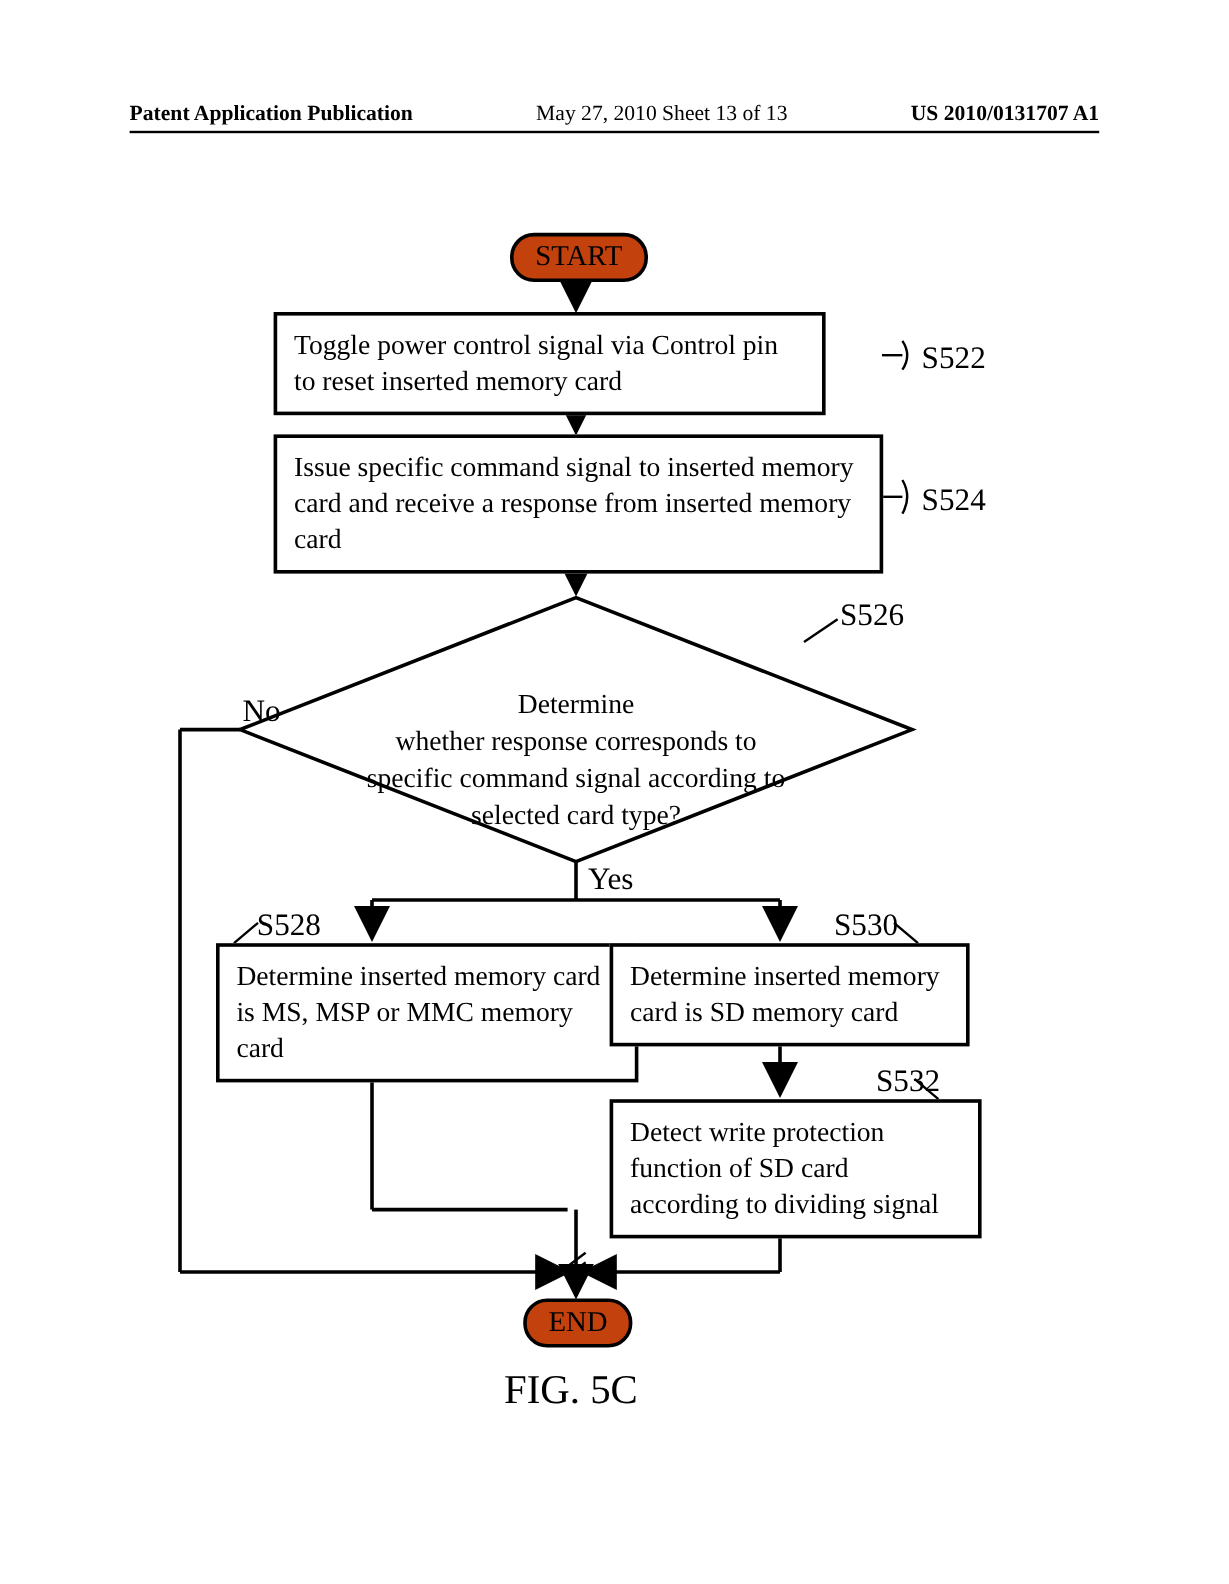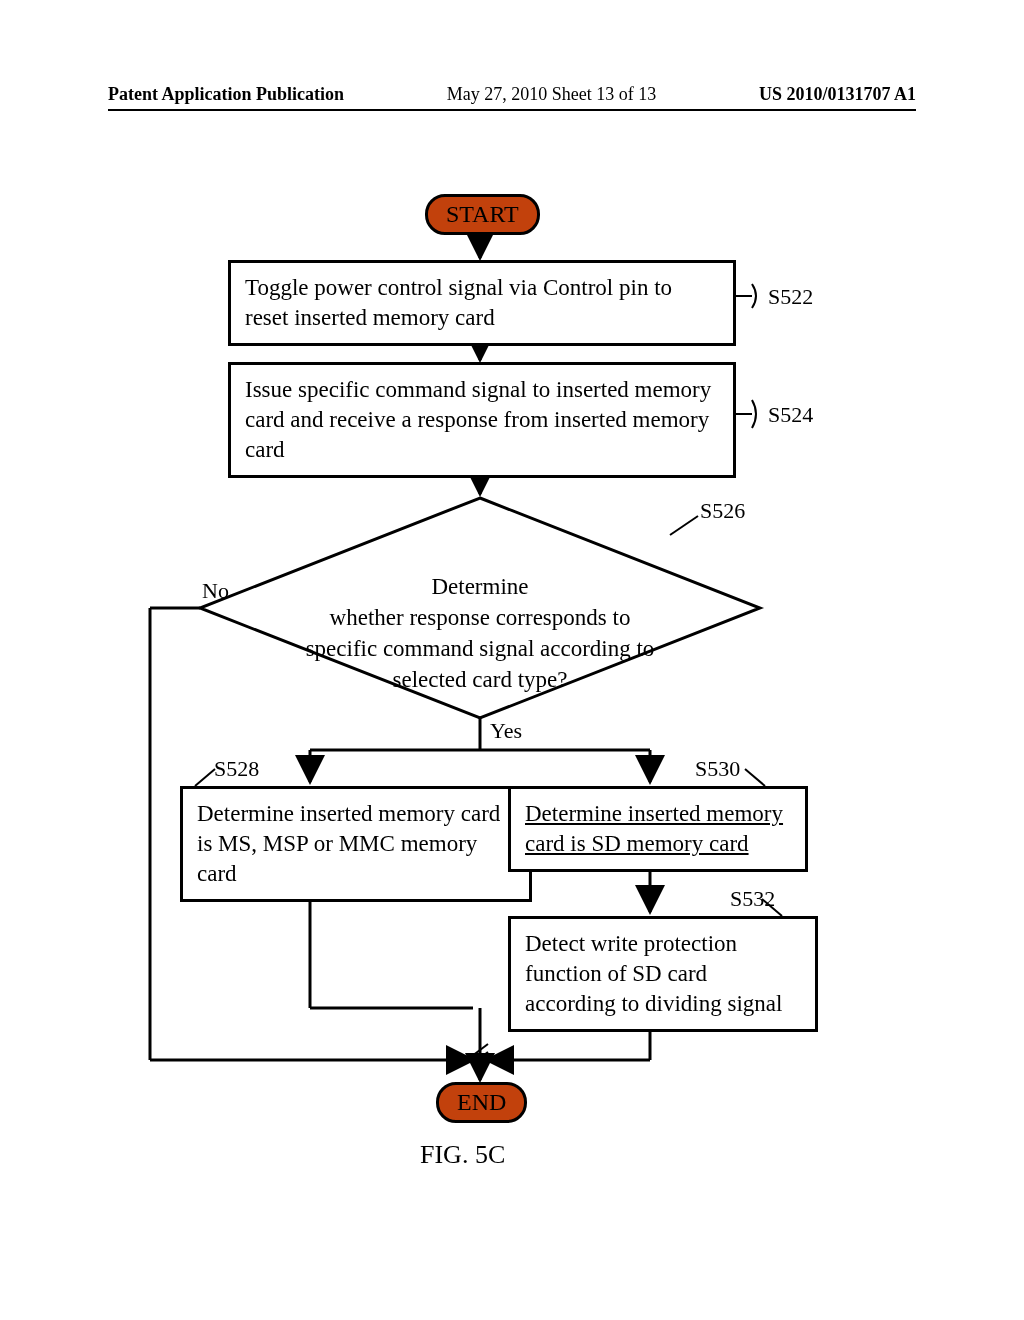--- a/index.html
+++ b/index.html
@@ -45,31 +45,31 @@
   .process {
     position: absolute;
     border: 3px solid #000;
     font-size: 23px;
     padding: 10px 14px;
     background: #fff;
     line-height: 1.3;
   }
   .label {
     position: absolute;
-    font-size: 22px;
+    font-size: 26px;
   }
   .decision-text {
     position: absolute;
     font-size: 23px;
     text-align: center;
     line-height: 1.35;
   }
   .figlabel {
     position: absolute;
-    font-size: 26px;
+    font-size: 34px;
   }
   svg { position: absolute; left: 0; top: 0; }
 </style>
 </head>
 <body>
 
 <div class="header">
   <span class="left">Patent Application Publication</span>
   <span class="center">May 27, 2010  Sheet 13 of 13</span>
   <span class="right">US 2010/0131707 A1</span>
@@ -129,21 +129,21 @@
 
   <line x1="735" y1="414" x2="752" y2="414" stroke="#000" stroke-width="2"></line>
   <path d="M752,400 Q760,414 752,428" fill="none" stroke="#000" stroke-width="2"></path>
 
 </svg>
 
 <div class="terminal" style="left:425px; top:194px;">
   <span>START</span>
 </div>
 
-<div class="process" style="left:228px; top:260px; width:508px;">
+<div class="process" style="left:228px; top:260px; width:460px;">
   <span>Toggle power control signal via Control pin to reset inserted memory card</span>
 </div>
 <div class="label" style="left:768px; top:284px;">S522</div>
 
 <div class="process" style="left:228px; top:362px; width:508px;">
   <span>Issue specific command signal to inserted memory card and receive a response from inserted memory card</span>
 </div>
 <div class="label" style="left:768px; top:402px;">S524</div>
 
 <div class="decision-text" style="left:280px; top:540px; width:400px; white-space:pre-line;">
@@ -154,21 +154,21 @@
 </div>
 <div class="label" style="left:700px; top:498px;">S526</div>
 <div class="label" style="left:202px; top:578px;">No</div>
 <div class="label" style="left:490px; top:718px;">Yes</div>
 
 <div class="process" style="left:180px; top:786px; width:352px;">
   <span>Determine inserted memory card is MS, MSP or MMC memory card</span>
 </div>
 <div class="label" style="left:214px; top:756px;">S528</div>
 
-<div class="process" style="left:508px; top:786px; width:300px;text-decoration:underline;">
+<div class="process" style="left:508px; top:786px; width:300px;">
   <span>Determine inserted memory card is SD memory card</span>
 </div>
 <div class="label" style="left:695px; top:756px;text-align:center;">S530</div>
 
 <div class="process" style="left:508px; top:916px; width:310px;">
   <span>Detect write protection function of SD card according to dividing signal</span>
 </div>
 <div class="label" style="left:730px; top:886px;">S532</div>
 
 <div class="terminal" style="left:436px; top:1082px;">

